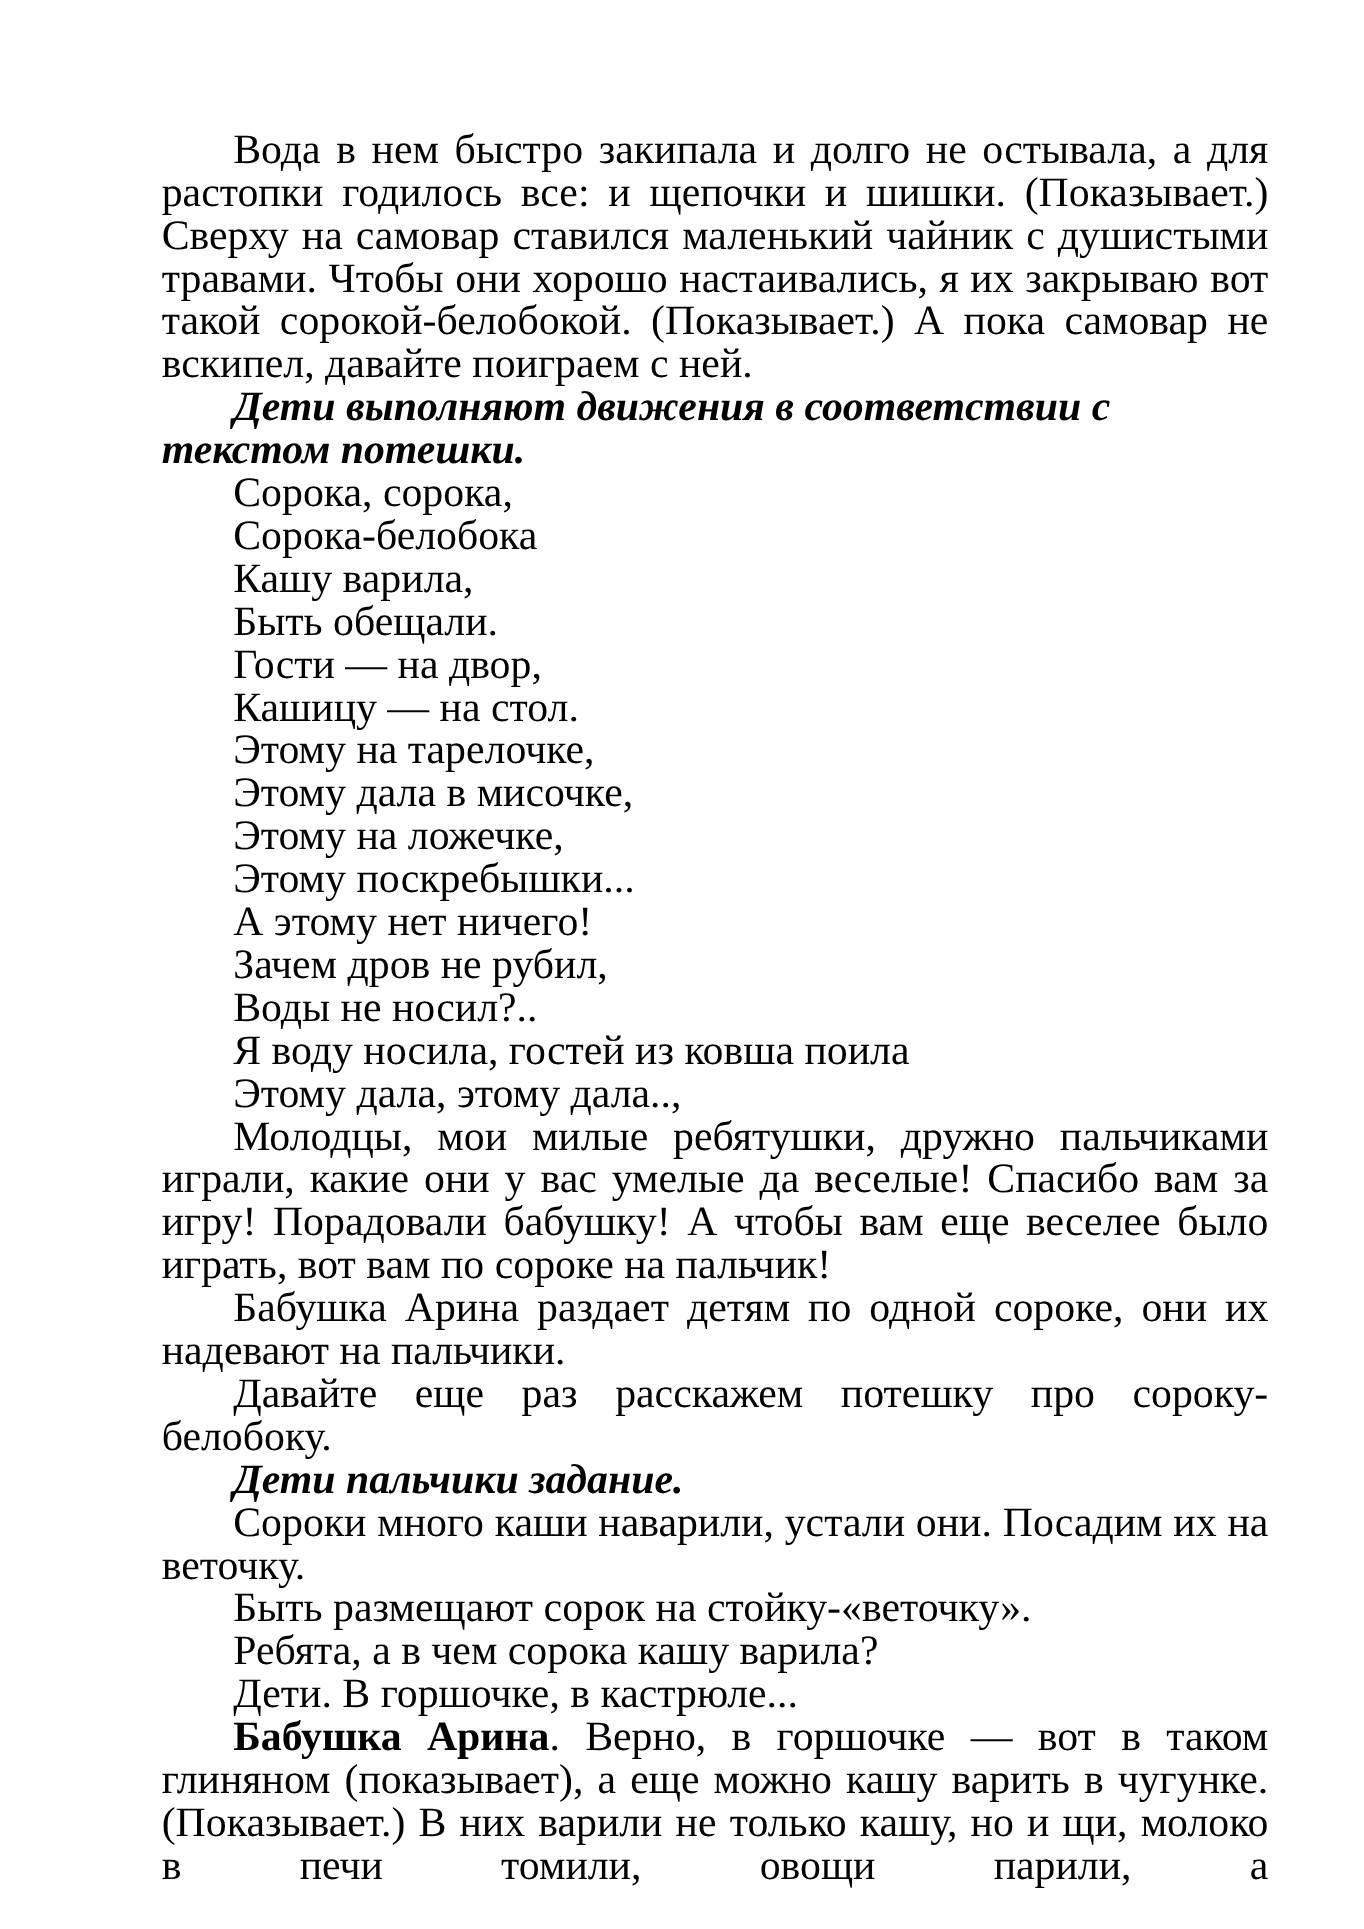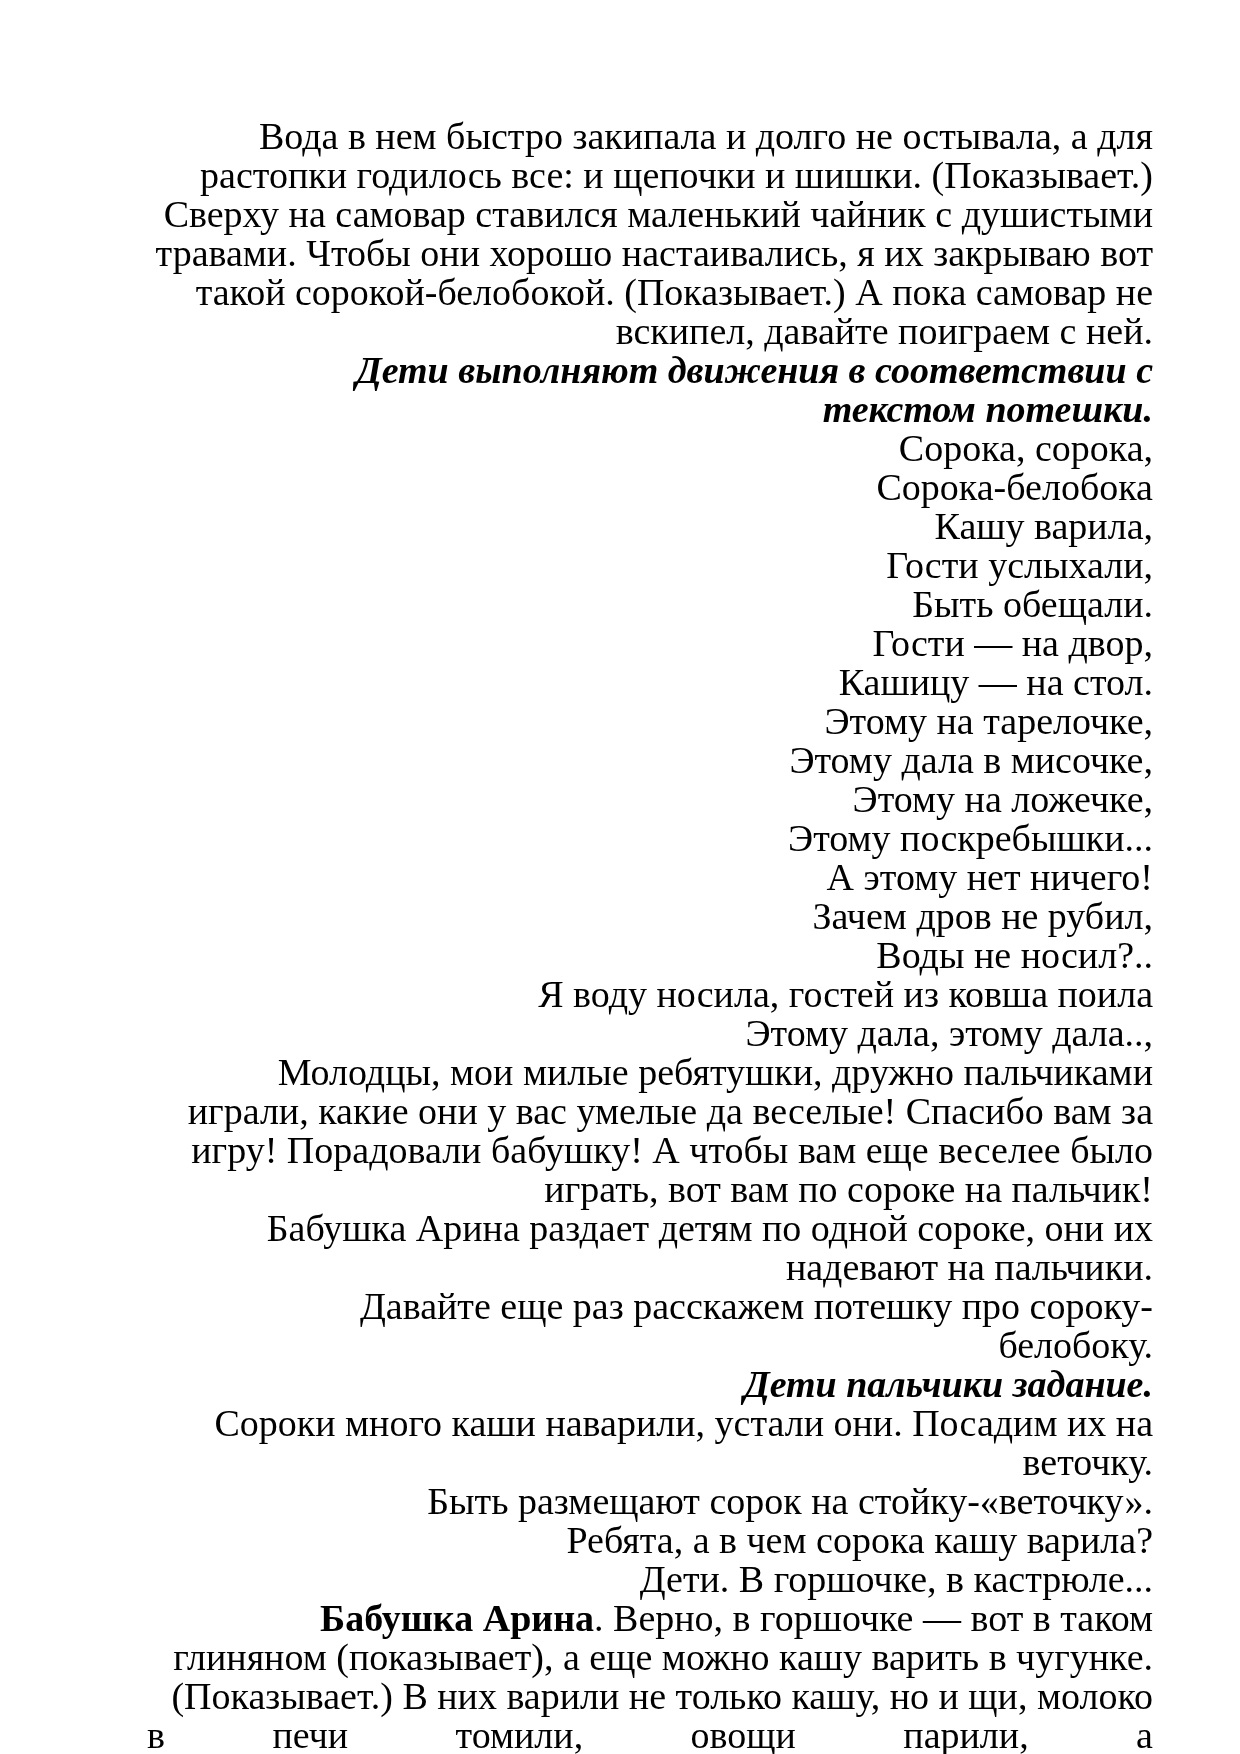--- a/index.html
+++ b/index.html
@@ -21,21 +21,20 @@
     left: 147px;
     top: 117px;
     width: 1006px;
     font-size: 38px;
     line-height: 39px;
   }
   .text-block p {
     margin: 0;
     padding: 0;
     text-indent: 65px;
-    text-align: right;
   }
   .para {
     text-align: justify;
   }
   .para.continues {
     
     text-align-last: justify;
   }
   .stage {
     font-weight: bold;
@@ -55,21 +54,20 @@
 <div class="page">
   <div class="text-block">
 
     <p class="para">Вода в нем быстро закипала и долго не остывала, а для растопки годилось все: и щепочки и шишки. (Показывает.) Сверху на самовар ставился маленький чайник с душистыми травами. Чтобы они хорошо настаивались, я их закрываю вот такой сорокой-белобокой. (Показывает.) А пока самовар не вскипел, давайте поиграем с ней.</p>
 
     <p class="stage">Дети выполняют движения в соответствии с текстом потешки.</p>
 
     <p class="verse">Сорока, сорока,</p>
     <p class="verse">Сорока-белобока</p>
     <p class="verse">Кашу варила,</p>
-    <p class="verse">Гости услыхали,</p>
     <p class="verse">Быть обещали.</p>
     <p class="verse">Гости — на двор,</p>
     <p class="verse">Кашицу — на стол.</p>
     <p class="verse">Этому на тарелочке,</p>
     <p class="verse">Этому дала в мисочке,</p>
     <p class="verse">Этому на ложечке,</p>
     <p class="verse">Этому поскребышки...</p>
     <p class="verse">А этому нет ничего!</p>
     <p class="verse">Зачем дров не рубил,</p>
     <p class="verse">Воды не носил?..</p>

